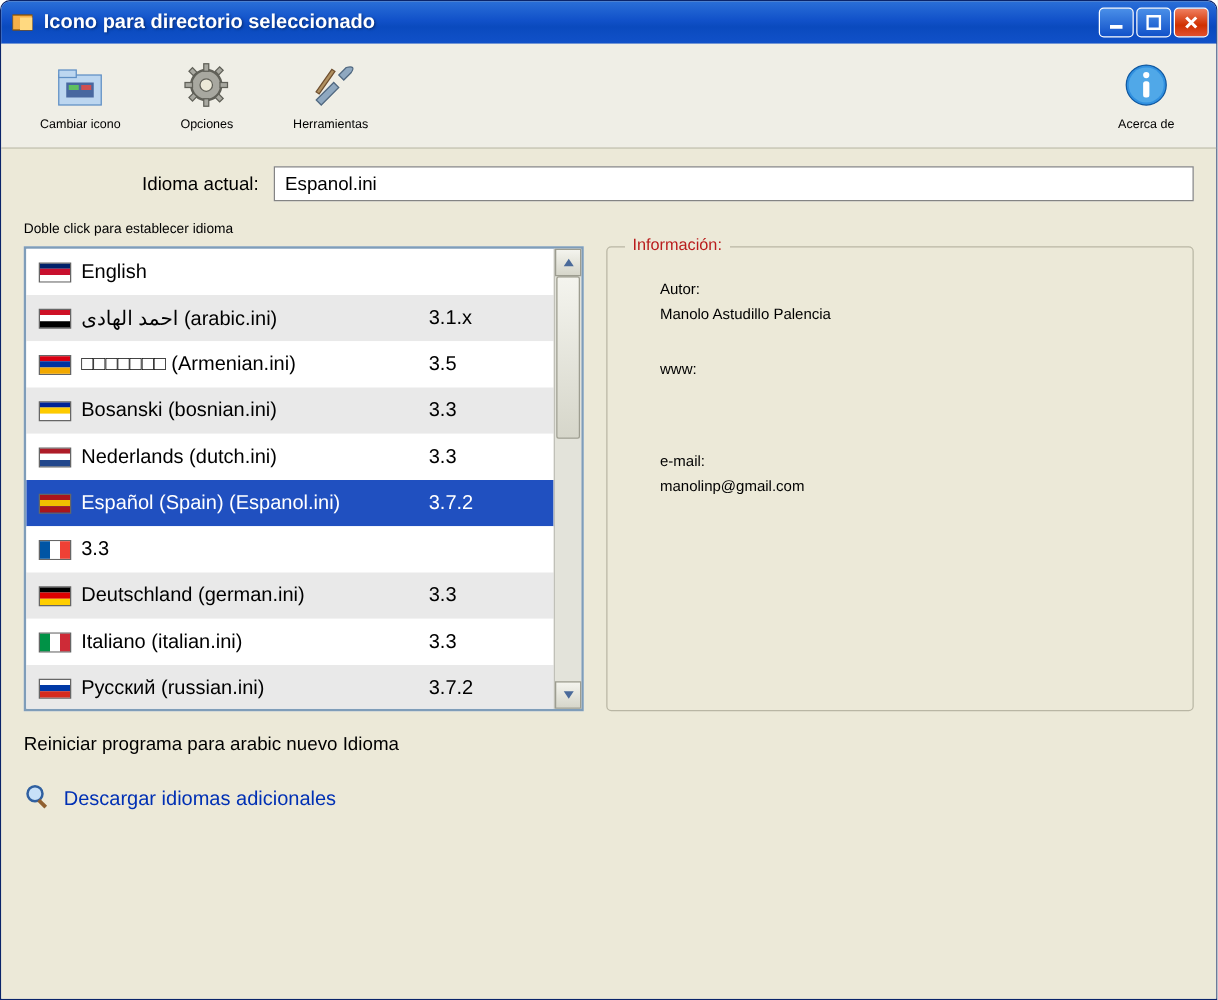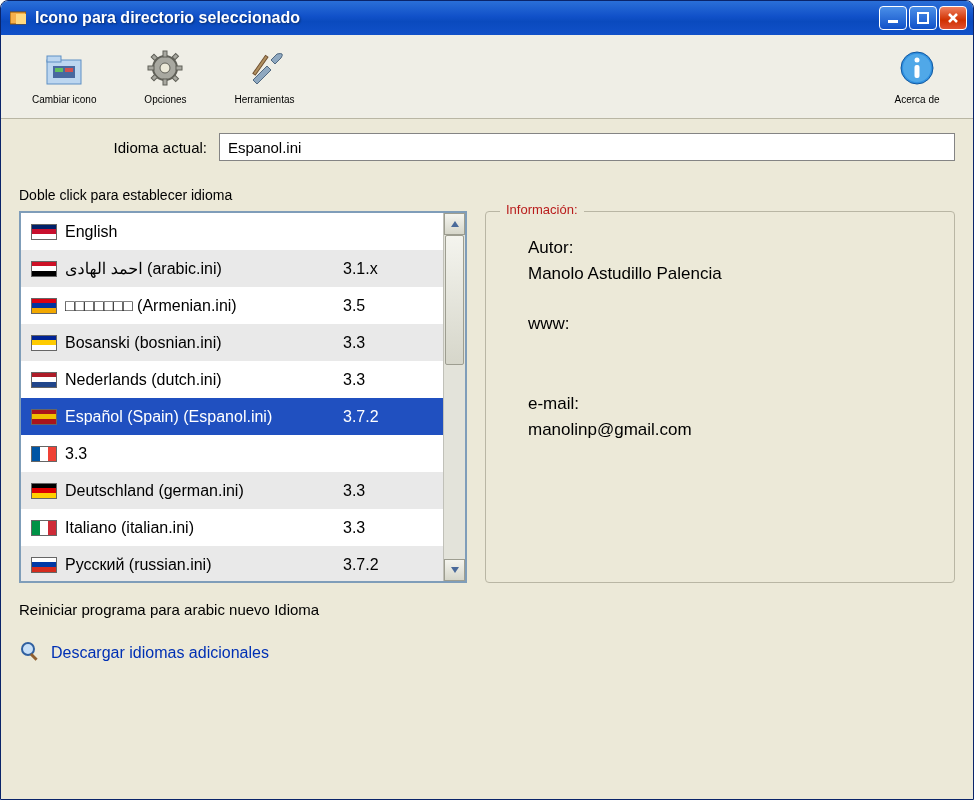--- a/index.html
+++ b/index.html
@@ -83,33 +83,33 @@
   .content {
     flex: 1;
     padding: 14px 18px;
     display: flex;
     flex-direction: column;
     background: #ece9d8;
   }
   .cur-row {
     display: flex;
     align-items: center;
-    margin-bottom: 26px;
+    margin-bottom: 16px;
   }
   .cur-label { width: 200px; text-align: right; padding-right: 12px; font-size: 15px; }
   .cur-value {
     flex: 1;
     border: 1px solid #848484;
     background: #fff;
     padding: 4px 8px;
     font-size: 15px;
     height: 28px;
     display:flex; align-items:center;
   }
-  .section-label { font-size: 14px; margin-bottom: 8px; }
+  .section-label { font-size: 11px; margin-bottom: 8px; }
   .main-row {
     display: flex;
     gap: 18px;
     align-items: flex-start;
   }
   .list-wrap {
     width: 448px;
     border: 2px solid #7f9db9;
     background: #fff;
     display: flex;
@@ -171,21 +171,21 @@
     height: 372px;
   }
   .info-legend {
     position: absolute;
     top: -10px; left: 14px;
     background: #ece9d8;
     padding: 0 6px;
     color: #b91c1c;
     font-size: 13px;
   }
-  .info-line { font-size: 17px; margin: 6px 0 0 18px; }
+  .info-line { font-size: 12px; margin: 6px 0 0 18px; }
   .info-gap { height: 24px; }
   .footer-note { margin-top: 18px; font-size: 15px; }
   .download-link {
     display: flex; align-items: center;
     margin-top: 22px;
     color: #0030b4;
     font-size: 16px;
     cursor: pointer;
   }
   .download-link .dl-icon { margin-right: 10px; }

